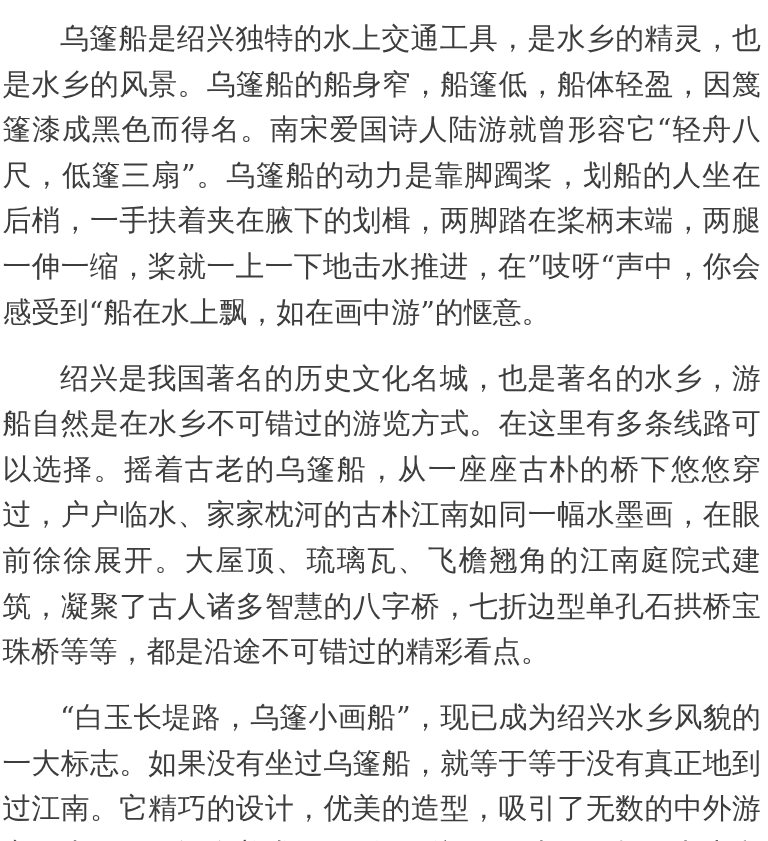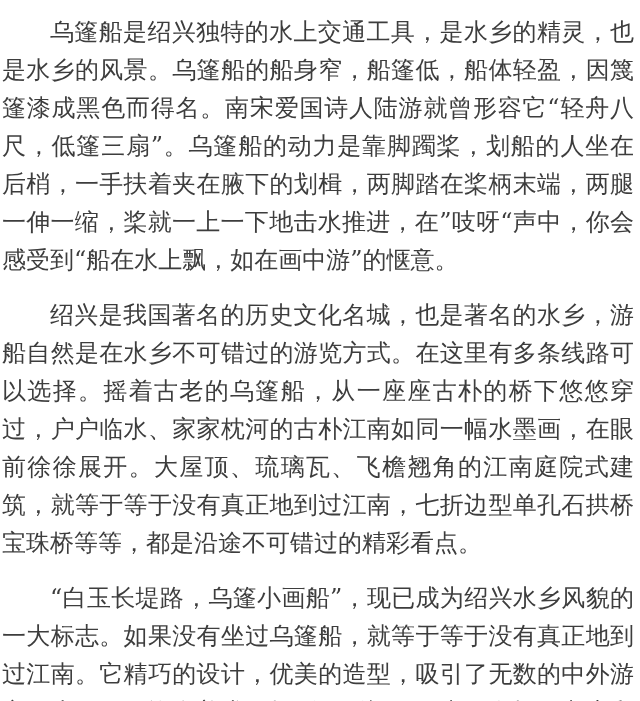--- a/index.html
+++ b/index.html
@@ -28,16 +28,16 @@
     text-indent: 2em;
     word-break: break-all;
   }
 </style>
 </head>
 <body>
 
 <div class="page">
   <div class="doc-text">
     <p>乌篷船是绍兴独特的水上交通工具，是水乡的精灵，也是水乡的风景。乌篷船的船身窄，船篷低，船体轻盈，因篾篷漆成黑色而得名。南宋爱国诗人陆游就曾形容它“轻舟八尺，低篷三扇”。乌篷船的动力是靠脚躅桨，划船的人坐在后梢，一手扶着夹在腋下的划楫，两脚踏在桨柄末端，两腿一伸一缩，桨就一上一下地击水推进，在”吱呀“声中，你会感受到“船在水上飘，如在画中游”的惬意。</p>
-    <p>绍兴是我国著名的历史文化名城，也是著名的水乡，游船自然是在水乡不可错过的游览方式。在这里有多条线路可以选择。摇着古老的乌篷船，从一座座古朴的桥下悠悠穿过，户户临水、家家枕河的古朴江南如同一幅水墨画，在眼前徐徐展开。大屋顶、琉璃瓦、飞檐翘角的江南庭院式建筑，就等于等于没有真正地到过江南，七折边型单孔石拱桥宝珠桥等等，都是沿途不可错过的精彩看点。</p>
+    <p>绍兴是我国著名的历史文化名城，也是著名的水乡，游船自然是在水乡不可错过的游览方式。在这里有多条线路可以选择。摇着古老的乌篷船，从一座座古朴的桥下悠悠穿过，户户临水、家家枕河的古朴江南如同一幅水墨画，在眼前徐徐展开。大屋顶、琉璃瓦、飞檐翘角的江南庭院式建筑，凝聚了古人诸多智慧的八字桥，七折边型单孔石拱桥宝珠桥等等，都是沿途不可错过的精彩看点。</p>
     <p>“白玉长堤路，乌篷小画船”，现已成为绍兴水乡风貌的一大标志。如果没有坐过乌篷船，就等于等于没有真正地到过江南。它精巧的设计，优美的造型，吸引了无数的中外游客，也吸引了许多美术、摄影及影视工作者，在报刊杂志和影视屏幕上，常常可以欣赏到它的风采。</p>
   </div>
 </div>
 
 </body></html>

